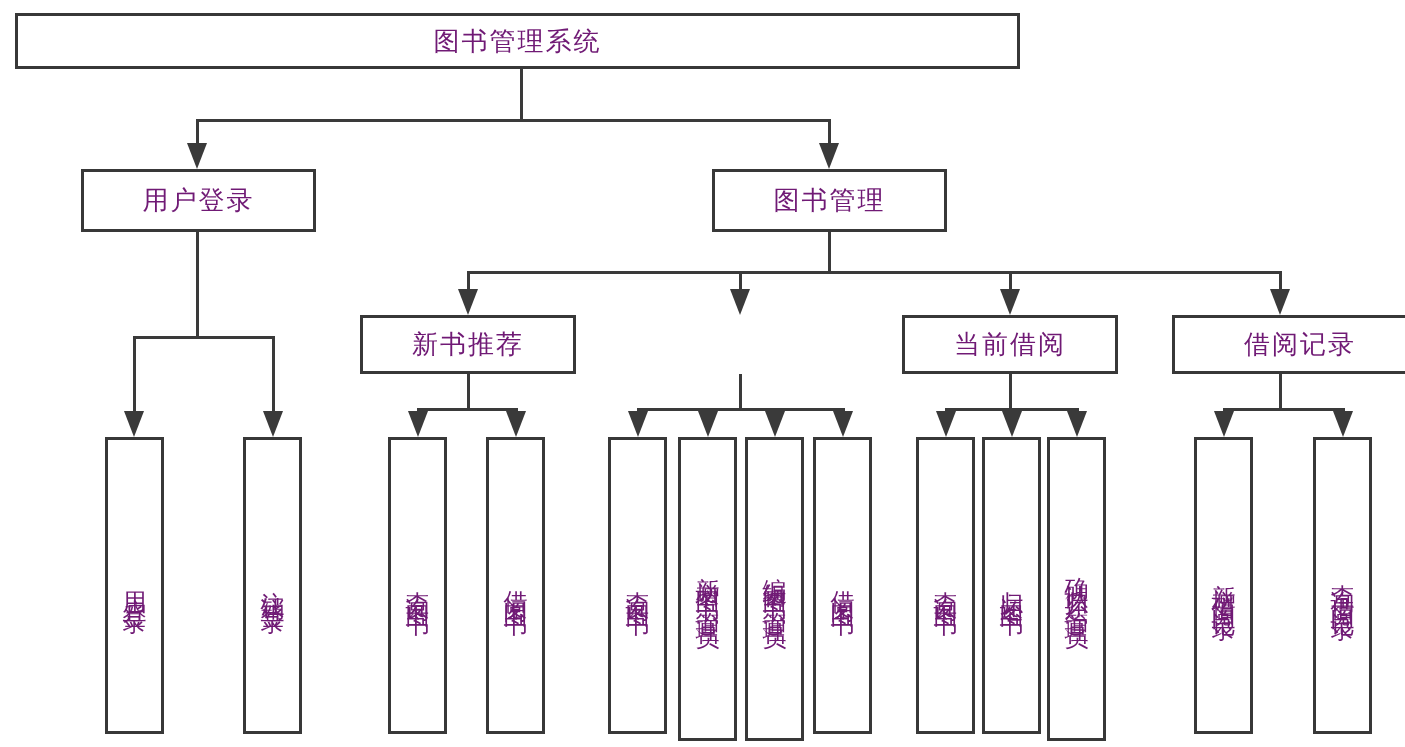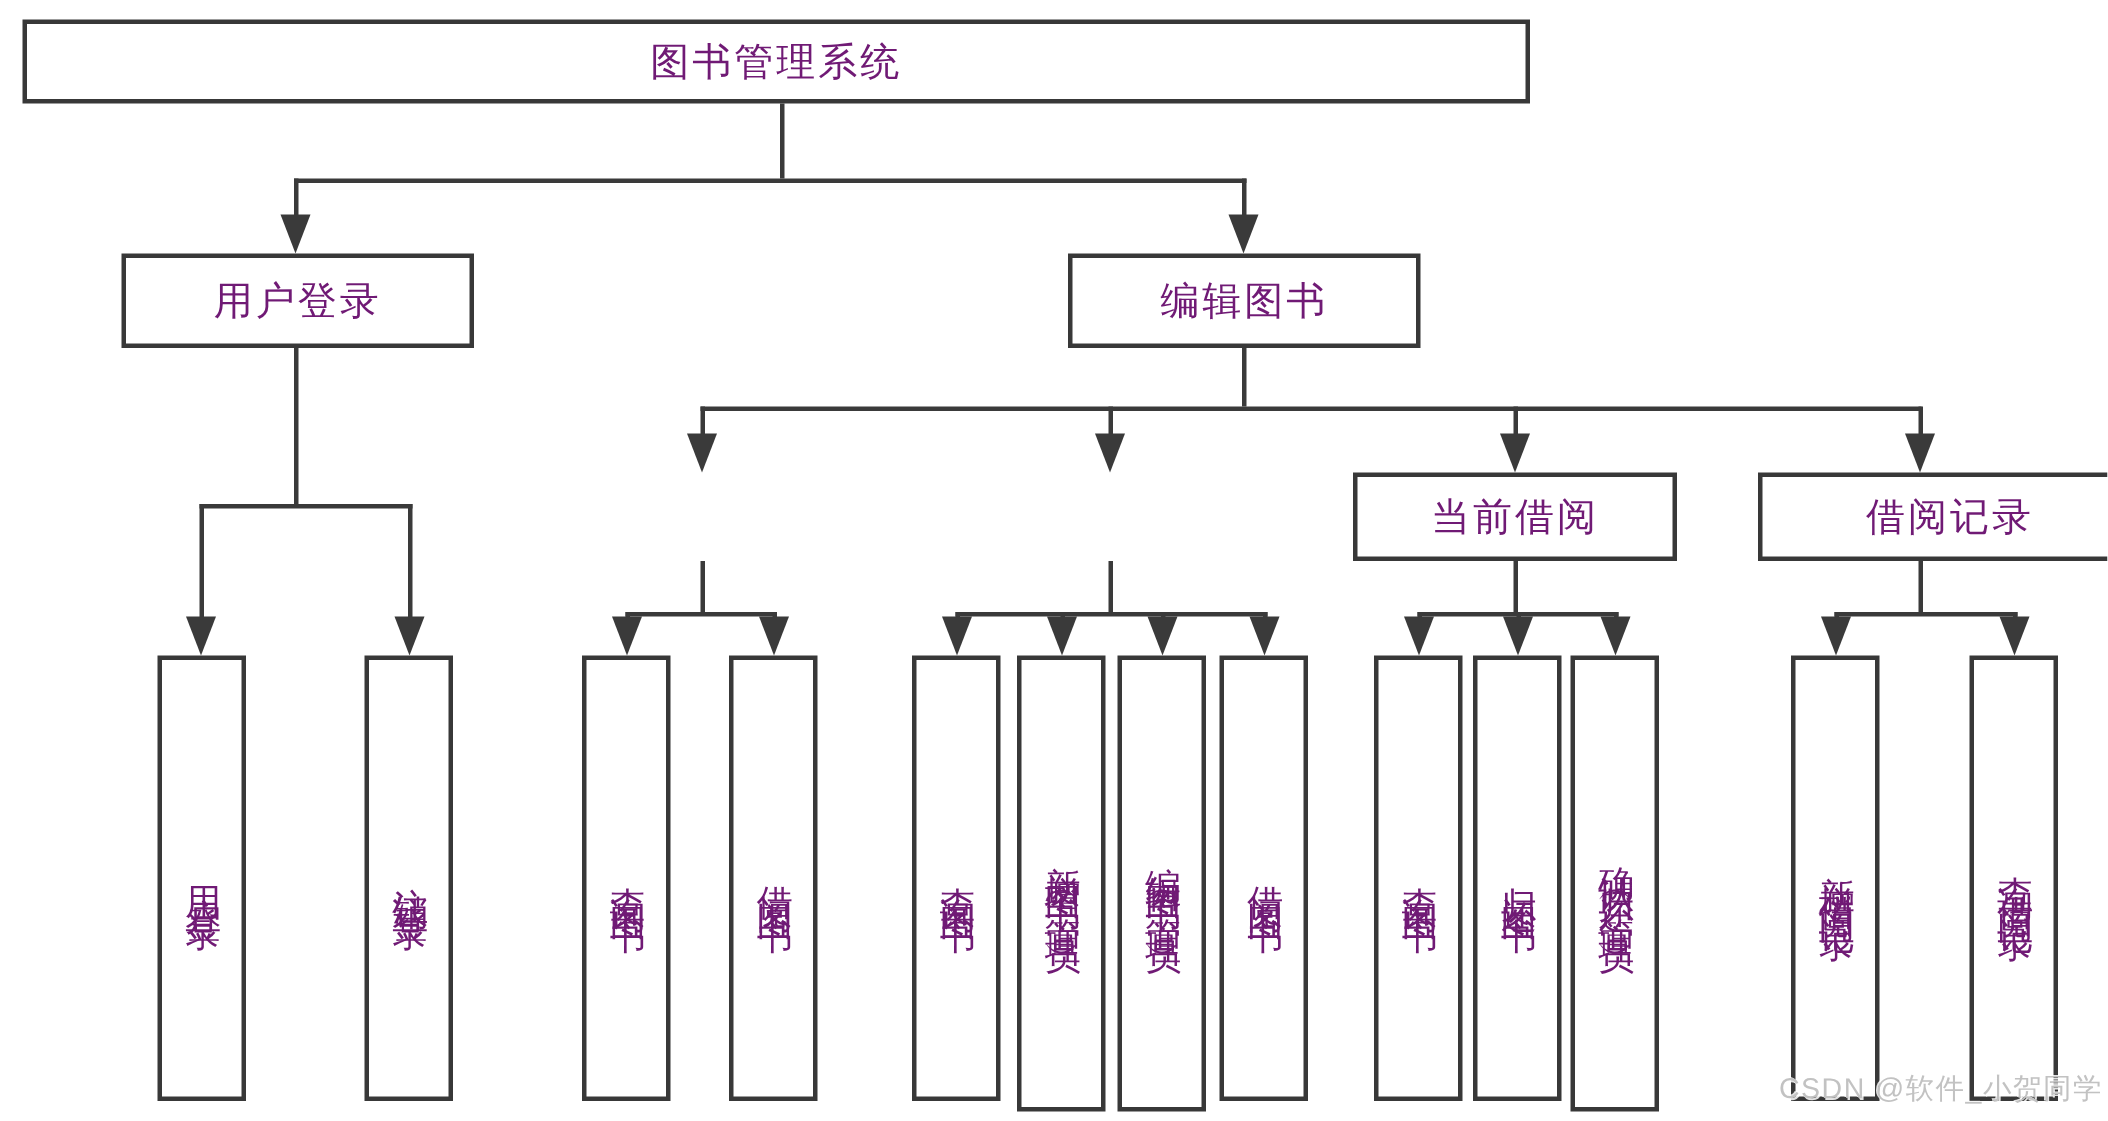--- a/index.html
+++ b/index.html
@@ -36,23 +36,26 @@
 
   <div class="node" style="left:15px; top:13px; width:1005px; height:56px;">
     <span class="lbl">图书管理系统</span>
   </div>
 
   <div class="node" style="left:81px; top:169px; width:235px; height:63px;">
     <span class="lbl">用户登录</span>
   </div>
 
   <div class="node" style="left:712px; top:169px; width:235px; height:63px;">
-    <span class="lbl">编辑图书</span>
+    <span class="lbl">图书管理</span>
   </div>
 
+  <div class="node" style="left:360px; top:315px; width:216px; height:59px;">
+    <span class="lbl">新书推荐</span>
+  </div>
 
 
   <div class="node" style="left:902px; top:315px; width:216px; height:59px;">
     <span class="lbl">当前借阅</span>
   </div>
 
   <div class="node" style="left:1172px; top:315px; width:256px; height:59px;">
     <span class="lbl">借阅记录</span>
   </div>
 
@@ -152,15 +155,14 @@
   <div class="vline" style="left:1076px; top:408px; height:8px;"></div>
   <div class="arrow" style="left:1067px; top:411px;"></div>
 
   <div class="vline" style="left:1279px; top:374px; height:34px;"></div>
   <div class="hline" style="left:1223px; top:408px; width:122px;"></div>
   <div class="vline" style="left:1223px; top:408px; height:8px;"></div>
   <div class="arrow" style="left:1214px; top:411px;"></div>
   <div class="vline" style="left:1342px; top:408px; height:8px;"></div>
   <div class="arrow" style="left:1333px; top:411px;"></div>
 
-  <div class="watermark">CSDN @软件_小贺同学</div>
 
 </div>
 
 </body></html>

